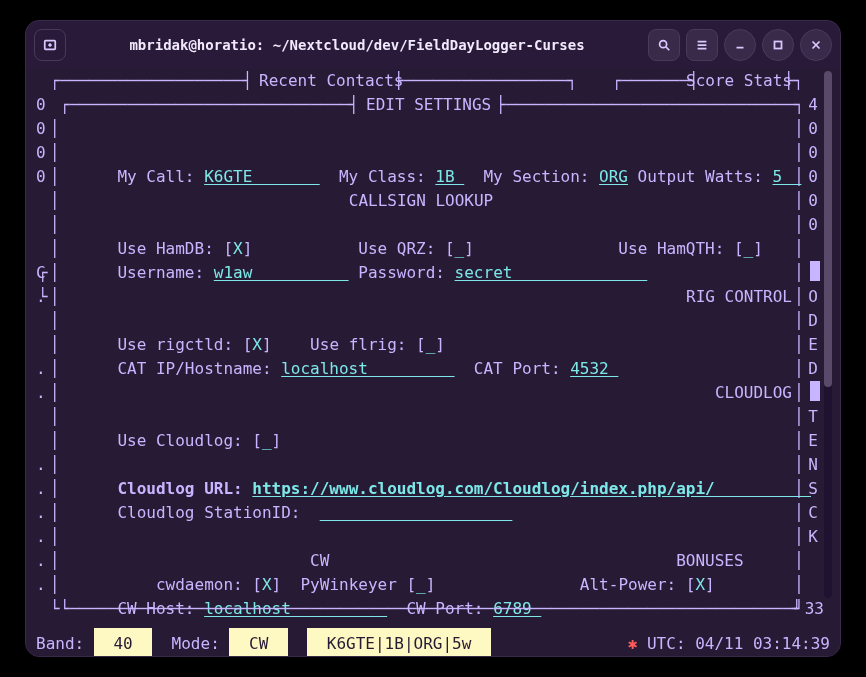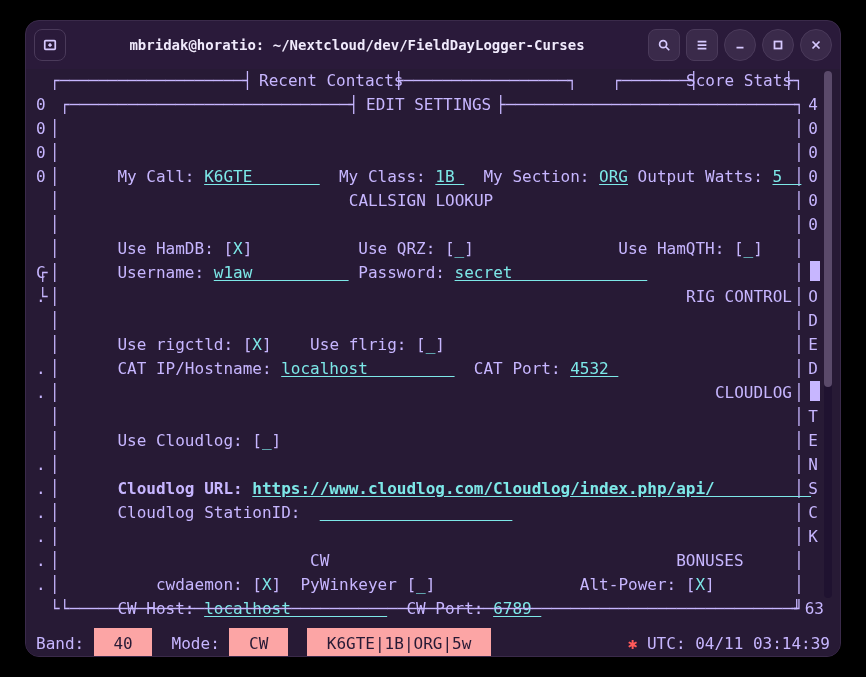--- a/index.html
+++ b/index.html
@@ -71,21 +71,21 @@
   }
   .statusbar {
     position: absolute;
     left: 10px; right: 10px;
     bottom: 0;
     height: 24px;
     color: #c7b6ff;
     display: flex;
     align-items: center;
   }
-  .pill { background: #fca5a5; color: #271a35; padding: 4px 10px; }
+  .pill { background: #fef9c3; color: #271a35; padding: 4px 10px; }
   .red { color: #ff5a5a; }
   .content-line {
     position: absolute;
     left: 24px;
     right: 48px;
     height: 24px;
   }
   .content-line .seg { white-space: pre; }
   .rnum { position: absolute; right: 22px; color: #c7b6ff; }
   .lnum { position: absolute; left: 10px; color: #c7b6ff; }
@@ -195,21 +195,21 @@
     <div class="rnum" style="top:216px;">O</div>
     <div class="rnum" style="top:240px;">D</div>
     <div class="rnum" style="top:264px;">E</div>
     <div class="rnum" style="top:288px;">D</div>
     <div class="rnum" style="top:336px;">T</div>
     <div class="rnum" style="top:360px;">E</div>
     <div class="rnum" style="top:384px;">N</div>
     <div class="rnum" style="top:408px;">S</div>
     <div class="rnum" style="top:432px;">C</div>
     <div class="rnum" style="top:456px;">K</div>
-    <div class="rnum" style="top:528px;right:16px;">63</div>
+    <div class="rnum" style="top:528px;right:16px;">33</div>
 
     
     <div class="vbar-right" style="top:192px;height:20px;"></div>
     <div class="vbar-right" style="top:312px;height:20px;"></div>
 
     
     <div style="position:absolute;left:24px;top:48px;color:#c7b6ff;line-height:24px;">│<br>│<br>│<br>│<br>│<br>│<br>│<br>│<br>│<br>│<br>│<br>│<br>│<br>│<br>│<br>│<br>│<br>│<br>│<br>│<br>└</div>
     <div style="position:absolute;right:36px;top:48px;color:#c7b6ff;line-height:24px;text-align:right;">│<br>│<br>│<br>│<br>│<br>│<br>│<br>│<br>│<br>│<br>│<br>│<br>│<br>│<br>│<br>│<br>│<br>│<br>│<br>│<br>┘</div>
 
     

